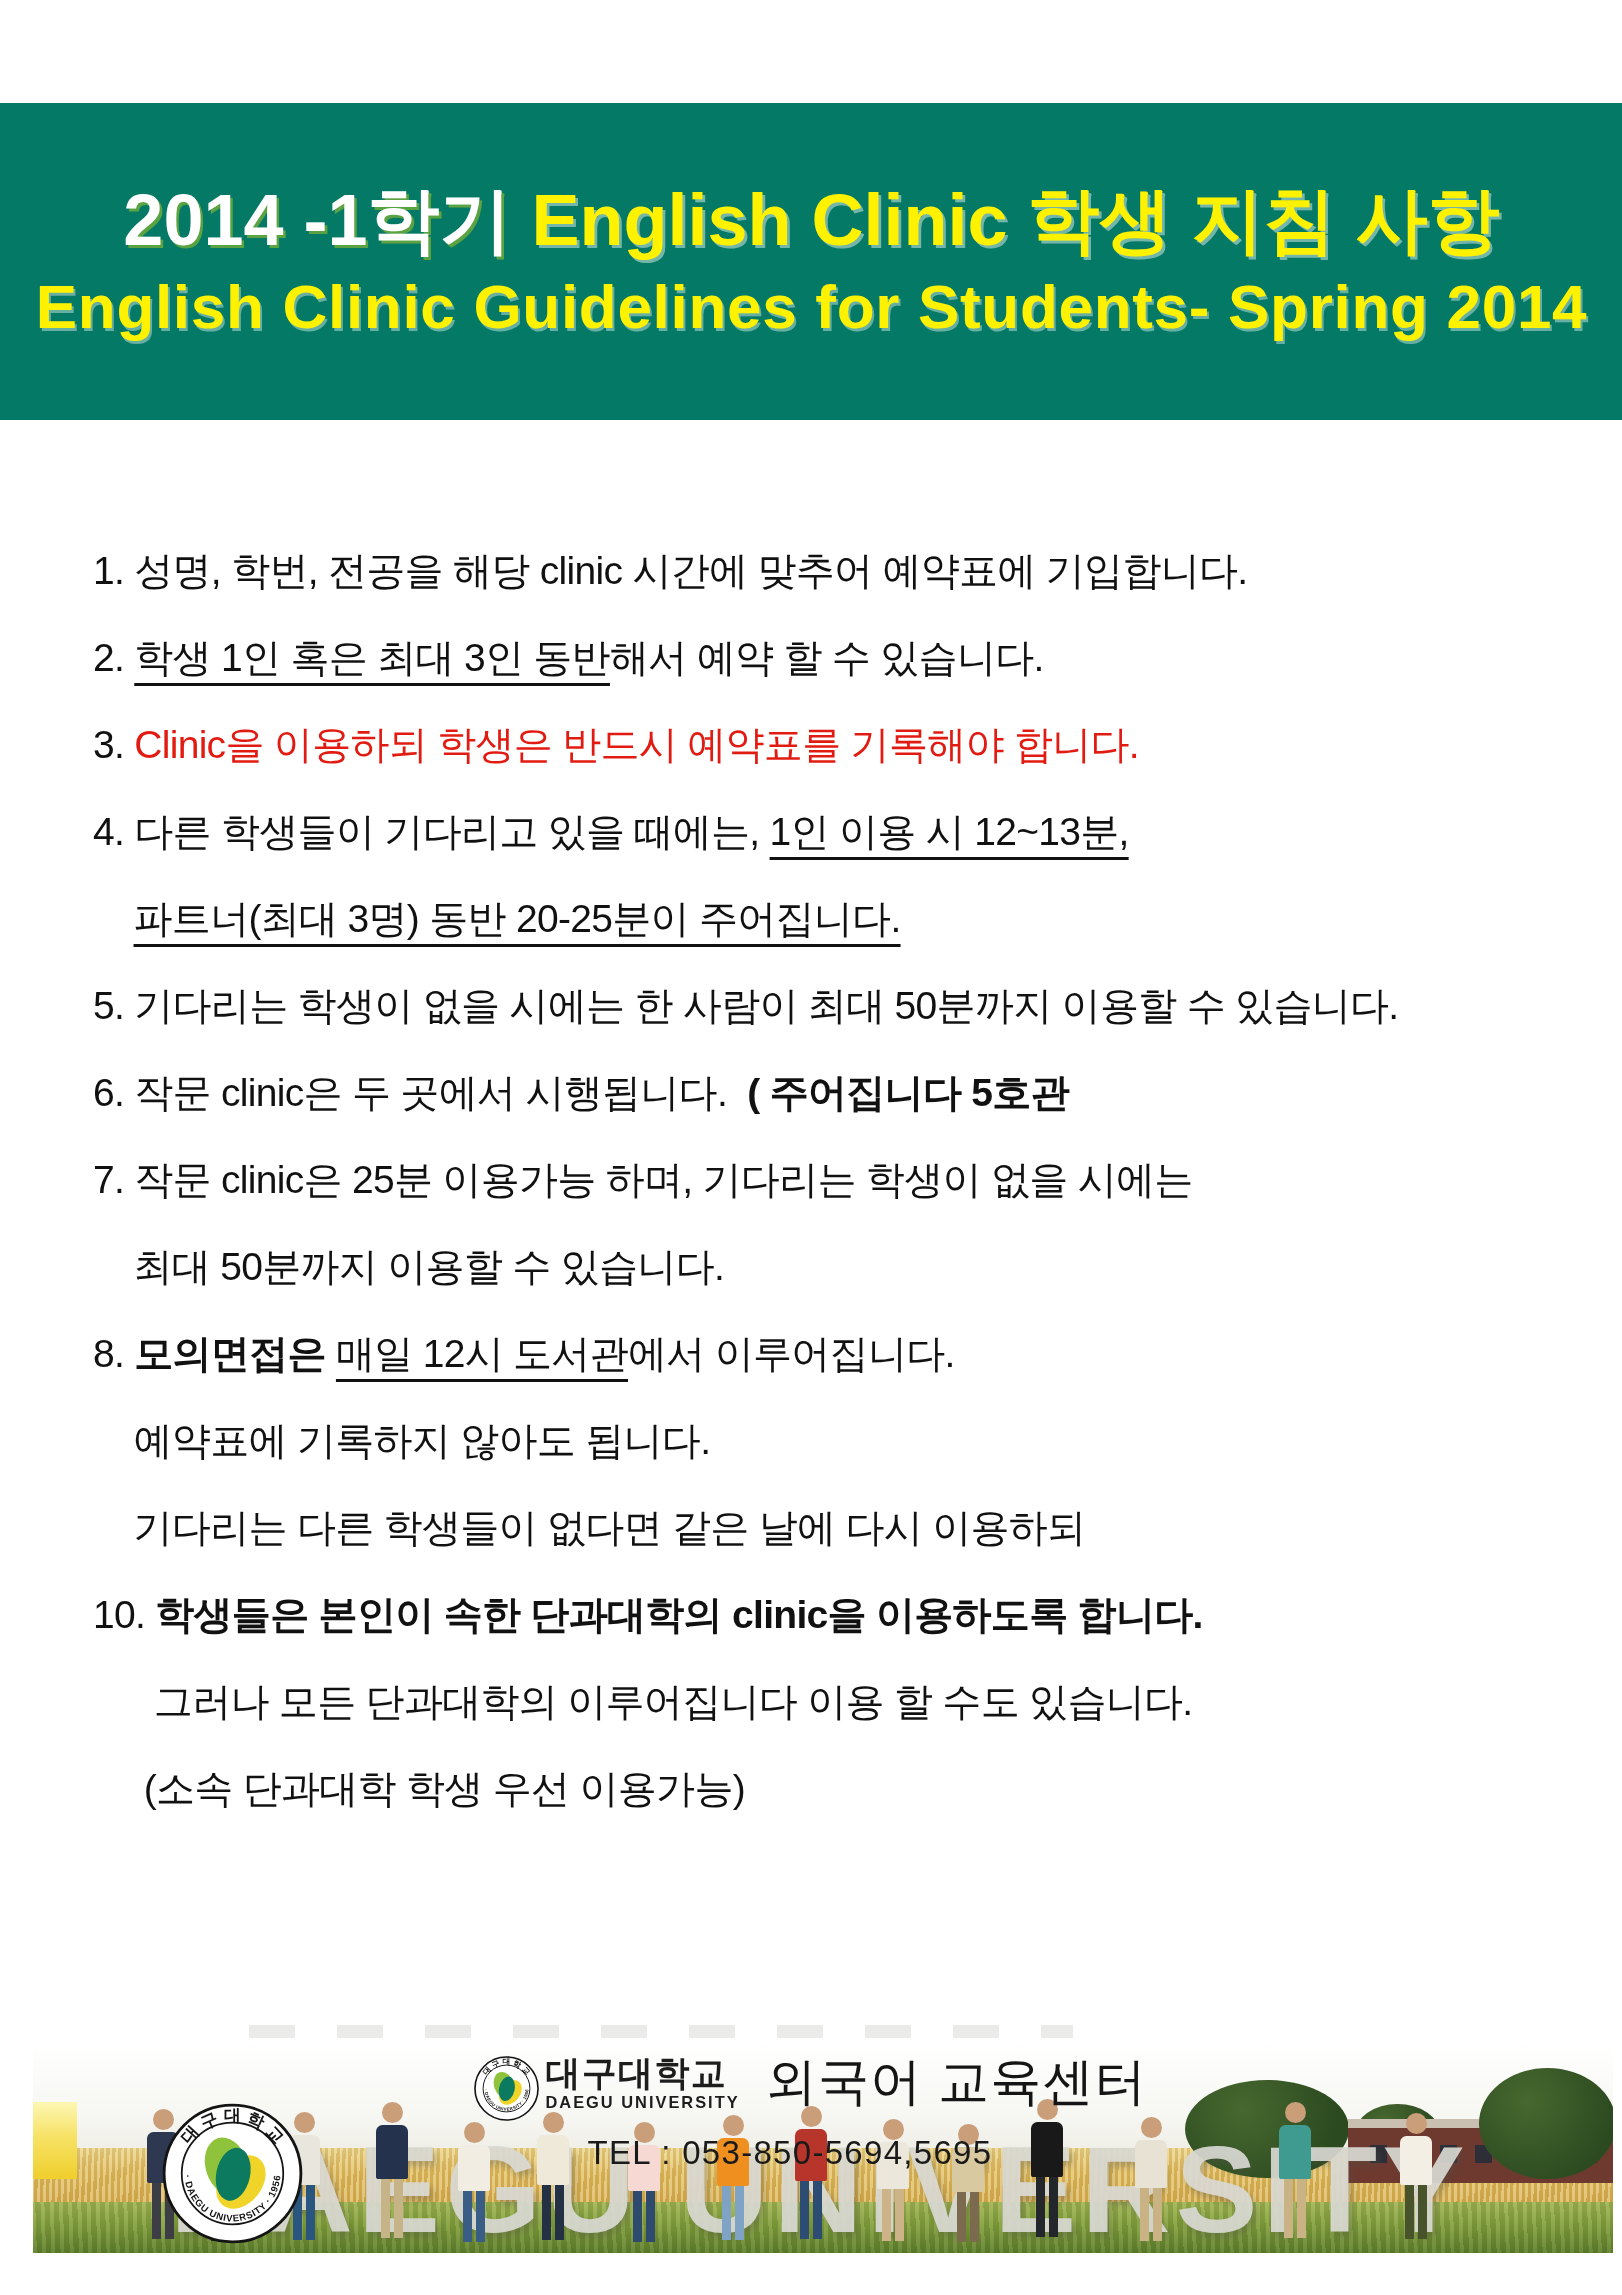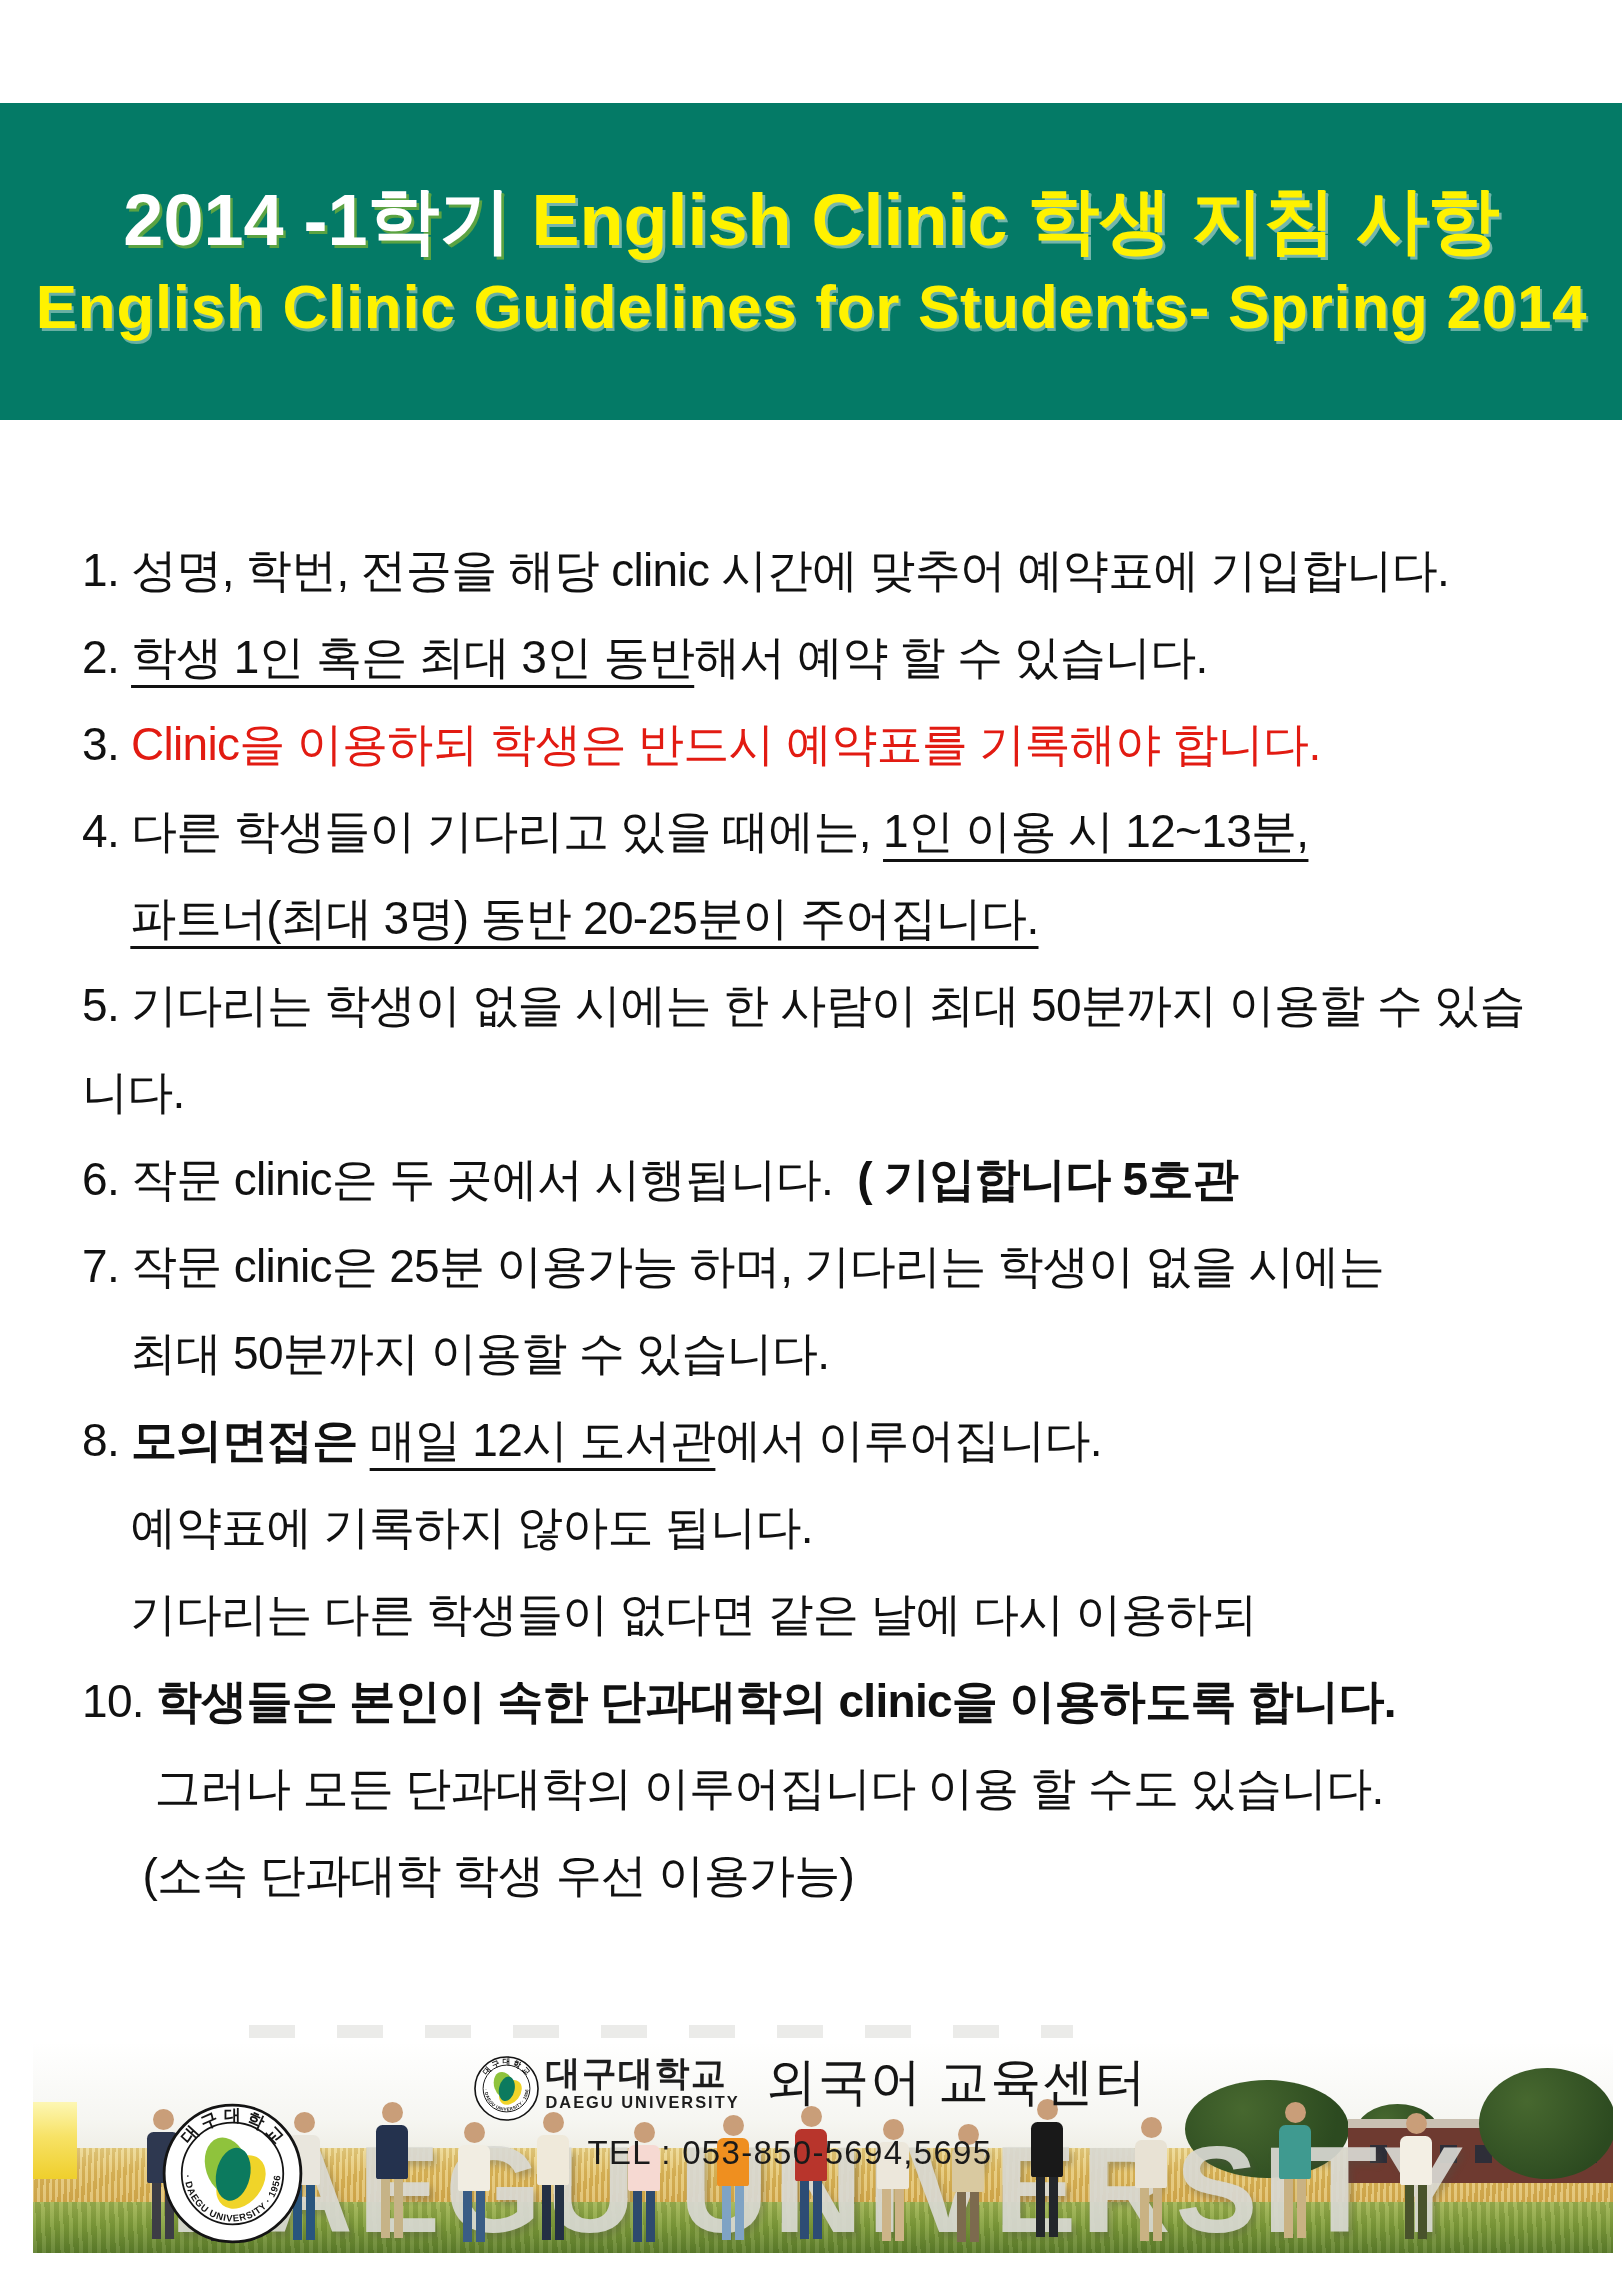--- a/index.html
+++ b/index.html
@@ -13,22 +13,22 @@
   
   .header{position:absolute;left:0;top:103px;width:1623px;height:317px;background:var(--green);
           display:flex;flex-direction:column;align-items:center;justify-content:center;gap:11.8px}
   .title-line1{white-space:nowrap;font-weight:bold;font-size:72px;letter-spacing:0px;line-height:1.1}
   .title-prefix{color:#ffffff;text-shadow:2.6px 3.3px 0 rgba(255,242,0,.35)}
   .title-main{color:var(--yellow);text-shadow:2.6px 3.3px 0 rgba(255,255,255,.45)}
   .title-line2{white-space:nowrap;font-weight:bold;font-size:62px;color:var(--yellow);
                text-shadow:2px 2.6px 0 rgba(255,255,255,.4);letter-spacing:0.7px}
 
   
-  .guidelines{position:absolute;left:82px;top:527px;width:1459px;color:var(--ink);
-              font-size:46px;line-height:87px;letter-spacing:-0.7px}
+  .guidelines{position:absolute;left:93px;top:527px;width:1459px;color:var(--ink);
+              font-size:39px;line-height:87px;letter-spacing:-0.7px}
   .gl-line{white-space:pre-wrap}
   .gl-line .b{font-weight:bold}
   .gl-line .r{color:var(--red)}
   .gl-line .u{text-decoration:underline;text-decoration-thickness:3.3px;text-underline-offset:11.8px}
 
   
   .banner{position:absolute;left:0;top:2021px;width:1623px;height:236px}
   .ghost-artifact{position:absolute;left:249px;top:3.9px;width:824px;height:13px;opacity:.55;filter:blur(0.7px);
        background:repeating-linear-gradient(90deg,#dcdcd8 0 46px,transparent 46px 88px)}
   .photo{position:absolute;left:33px;top:21px;width:1580px;height:211px;overflow:hidden;background:#fff}
@@ -82,21 +82,21 @@
     <div class="title-line2">English Clinic Guidelines for Students- Spring 2014</div>
   </div>
 
   <div class="guidelines" id="guidelines">
       <div class="gl-line"><span>1. 성명, 학번, 전공을 해당 clinic 시간에 맞추어 예약표에 기입합니다.</span></div>
       <div class="gl-line"><span>2. </span><span class="u">학생 1인 혹은 최대 3인 동반</span><span>해서 예약 할 수 있습니다.</span></div>
       <div class="gl-line"><span>3. </span><span class="r">Clinic을 이용하되 학생은 반드시 예약표를 기록해야 합니다.</span></div>
       <div class="gl-line"><span>4. 다른 학생들이 기다리고 있을 때에는, </span><span class="u">1인 이용 시 12~13분,</span></div>
       <div class="gl-line"><span>    </span><span class="u">파트너(최대 3명) 동반 20-25분이 주어집니다.</span></div>
       <div class="gl-line"><span>5. 기다리는 학생이 없을 시에는 한 사람이 최대 50분까지 이용할 수 있습니다.</span></div>
-      <div class="gl-line"><span>6. 작문 clinic은 두 곳에서 시행됩니다.  </span><span class="b">( 기입합니다 5호관</span></div>
+      <div class="gl-line"><span>6. 작문 clinic은 두 곳에서 시행됩니다.  </span><span class="b">( 주어집니다 5호관</span></div>
       <div class="gl-line"><span>7. 작문 clinic은 25분 이용가능 하며, 기다리는 학생이 없을 시에는</span></div>
       <div class="gl-line"><span>    최대 50분까지 이용할 수 있습니다.</span></div>
       <div class="gl-line"><span>8. </span><span class="b">모의면접은</span><span> </span><span class="u">매일 12시 도서관</span><span>에서 이루어집니다.</span></div>
       <div class="gl-line"><span>    예약표에 기록하지 않아도 됩니다.</span></div>
       <div class="gl-line"><span>    기다리는 다른 학생들이 없다면 같은 날에 다시 이용하되</span></div>
       <div class="gl-line"><span>10. </span><span class="b">학생들은 본인이 속한 단과대학의 clinic을 이용하도록 합니다.</span></div>
       <div class="gl-line"><span>      그러나 모든 단과대학의 이루어집니다 이용 할 수도 있습니다.</span></div>
       <div class="gl-line"><span>     (소속 단과대학 학생 우선 이용가능)</span></div>
     </div>
 

